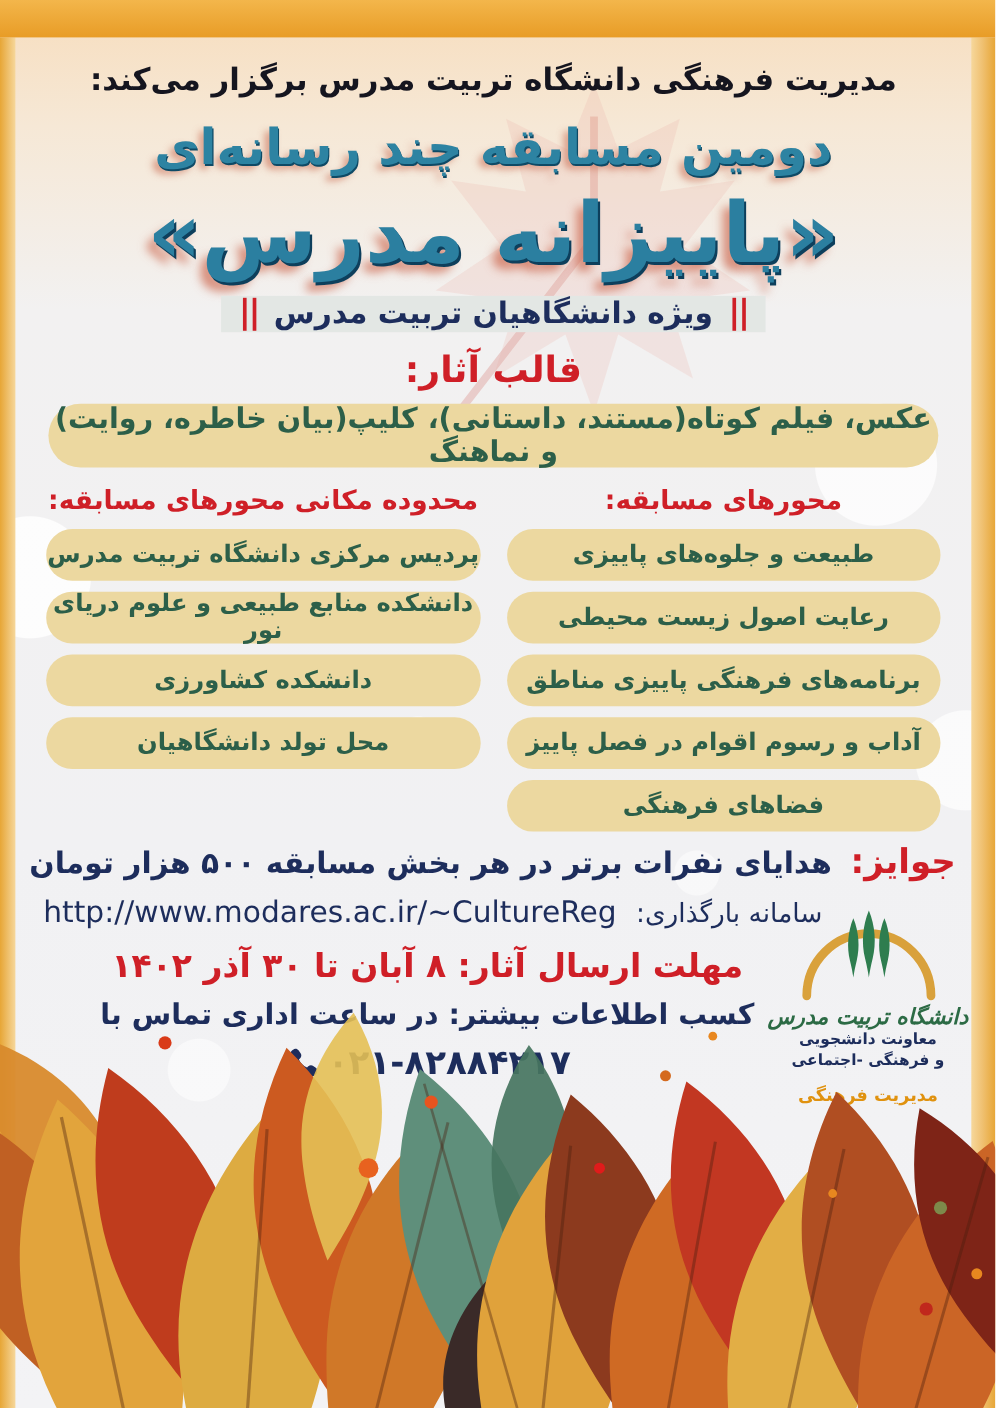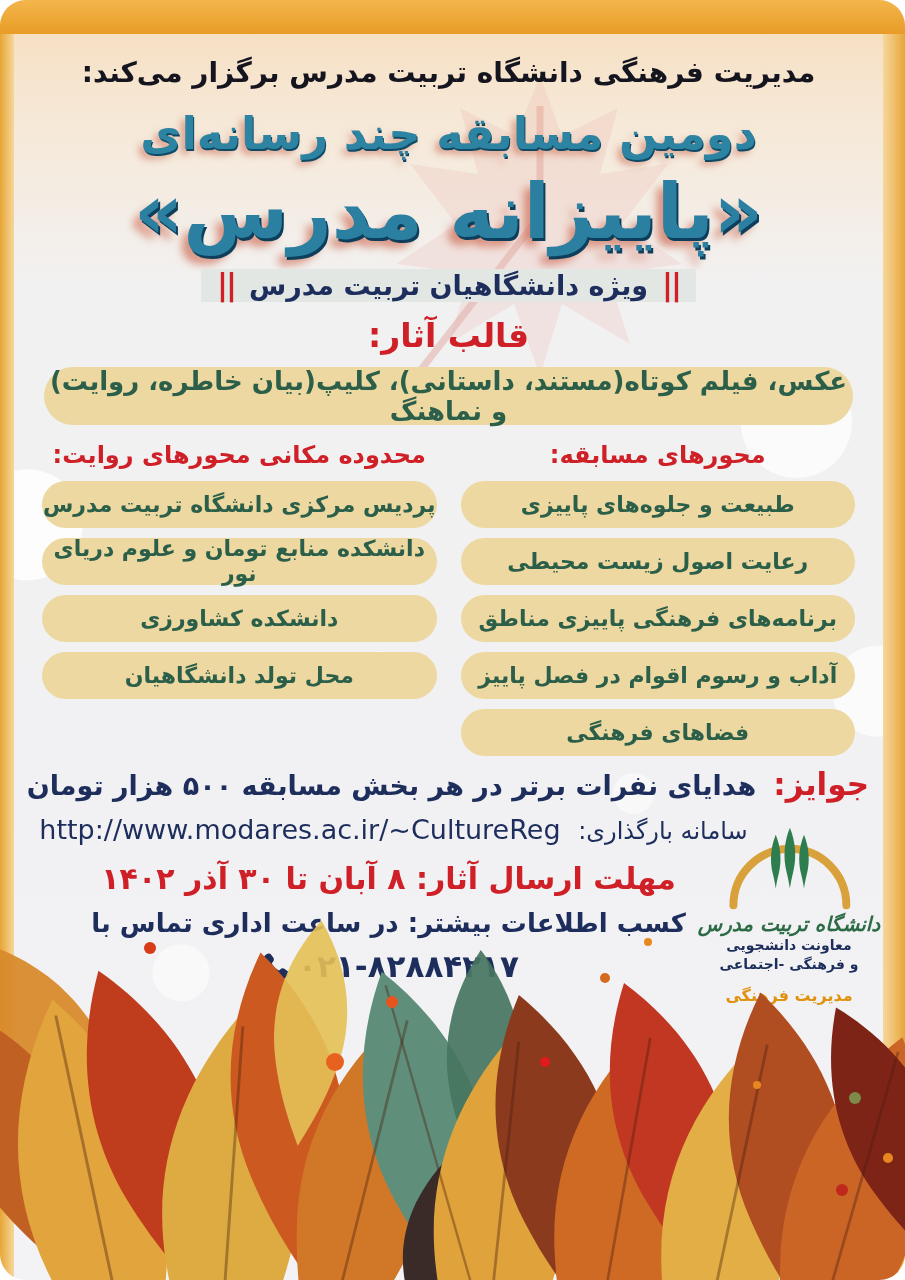--- a/index.html
+++ b/index.html
@@ -11,21 +11,20 @@
     overflow:hidden;
     font-family:"DejaVu Sans", sans-serif;
     background:
       radial-gradient(circle at 88% 33%, rgba(255,255,255,.75) 0 55px, rgba(255,255,255,0) 56px),
       radial-gradient(circle at 3% 41%, rgba(255,255,255,.85) 0 55px, rgba(255,255,255,0) 56px),
       radial-gradient(circle at 97% 54%, rgba(255,255,255,.7) 0 45px, rgba(255,255,255,0) 46px),
       radial-gradient(circle at 20% 76%, rgba(255,255,255,.55) 0 28px, rgba(255,255,255,0) 29px),
       radial-gradient(circle at 70% 62%, rgba(255,255,255,.5) 0 20px, rgba(255,255,255,0) 21px),
       radial-gradient(circle at 42% 52%, rgba(255,255,255,.45) 0 14px, rgba(255,255,255,0) 15px),
       linear-gradient(180deg,#f7ddbd 0%,#f6e8d6 9%,#f2f1f1 22%,#f1f1f3 60%,#f3f3f5 100%);
-    border-radius: 26px;
   }
   .border-top{position:absolute;top:0;left:0;right:0;height:34px;
     background:linear-gradient(180deg,#f3b64b 0%,#e89c26 100%);z-index:4;}
   .border-left{position:absolute;top:34px;left:0;bottom:0;width:14px;
     background:linear-gradient(90deg,#e7a636,#f6d79b);z-index:1;}
   .border-right{position:absolute;top:34px;right:0;bottom:0;width:22px;
     background:linear-gradient(270deg,#e7a636 0%,#f0c172 55%,#f6d79b 100%);z-index:1;}
 
   .watermark{position:absolute;top:66px;left:300px;width:470px;height:330px;z-index:0;opacity:.5;}
 
@@ -117,23 +116,23 @@
     <div class="columns">
       <div class="col">
         <div class="col-heading">محورهای مسابقه:</div>
         <div class="pill">طبیعت و جلوه‌های پاییزی</div>
         <div class="pill">رعایت اصول زیست محیطی</div>
         <div class="pill">برنامه‌های فرهنگی پاییزی مناطق</div>
         <div class="pill">آداب و رسوم اقوام در فصل پاییز</div>
         <div class="pill">فضاهای فرهنگی</div>
       </div>
       <div class="col">
-        <div class="col-heading">محدوده مکانی محورهای روایت:</div>
+        <div class="col-heading">محدوده مکانی محورهای مسابقه:</div>
         <div class="pill">پردیس مرکزی دانشگاه تربیت مدرس</div>
-        <div class="pill">دانشکده منابع تومان و علوم دریای نور</div>
+        <div class="pill">دانشکده منابع طبیعی و علوم دریای نور</div>
         <div class="pill">دانشکده کشاورزی</div>
         <div class="pill">محل تولد دانشگاهیان</div>
       </div>
     </div>
 
     <div class="prizes">
       <span class="prizes-label">جوایز:</span>
       <span class="prizes-text">هدایای نفرات برتر در هر بخش مسابقه ۵۰۰ هزار تومان</span>
     </div>
 

